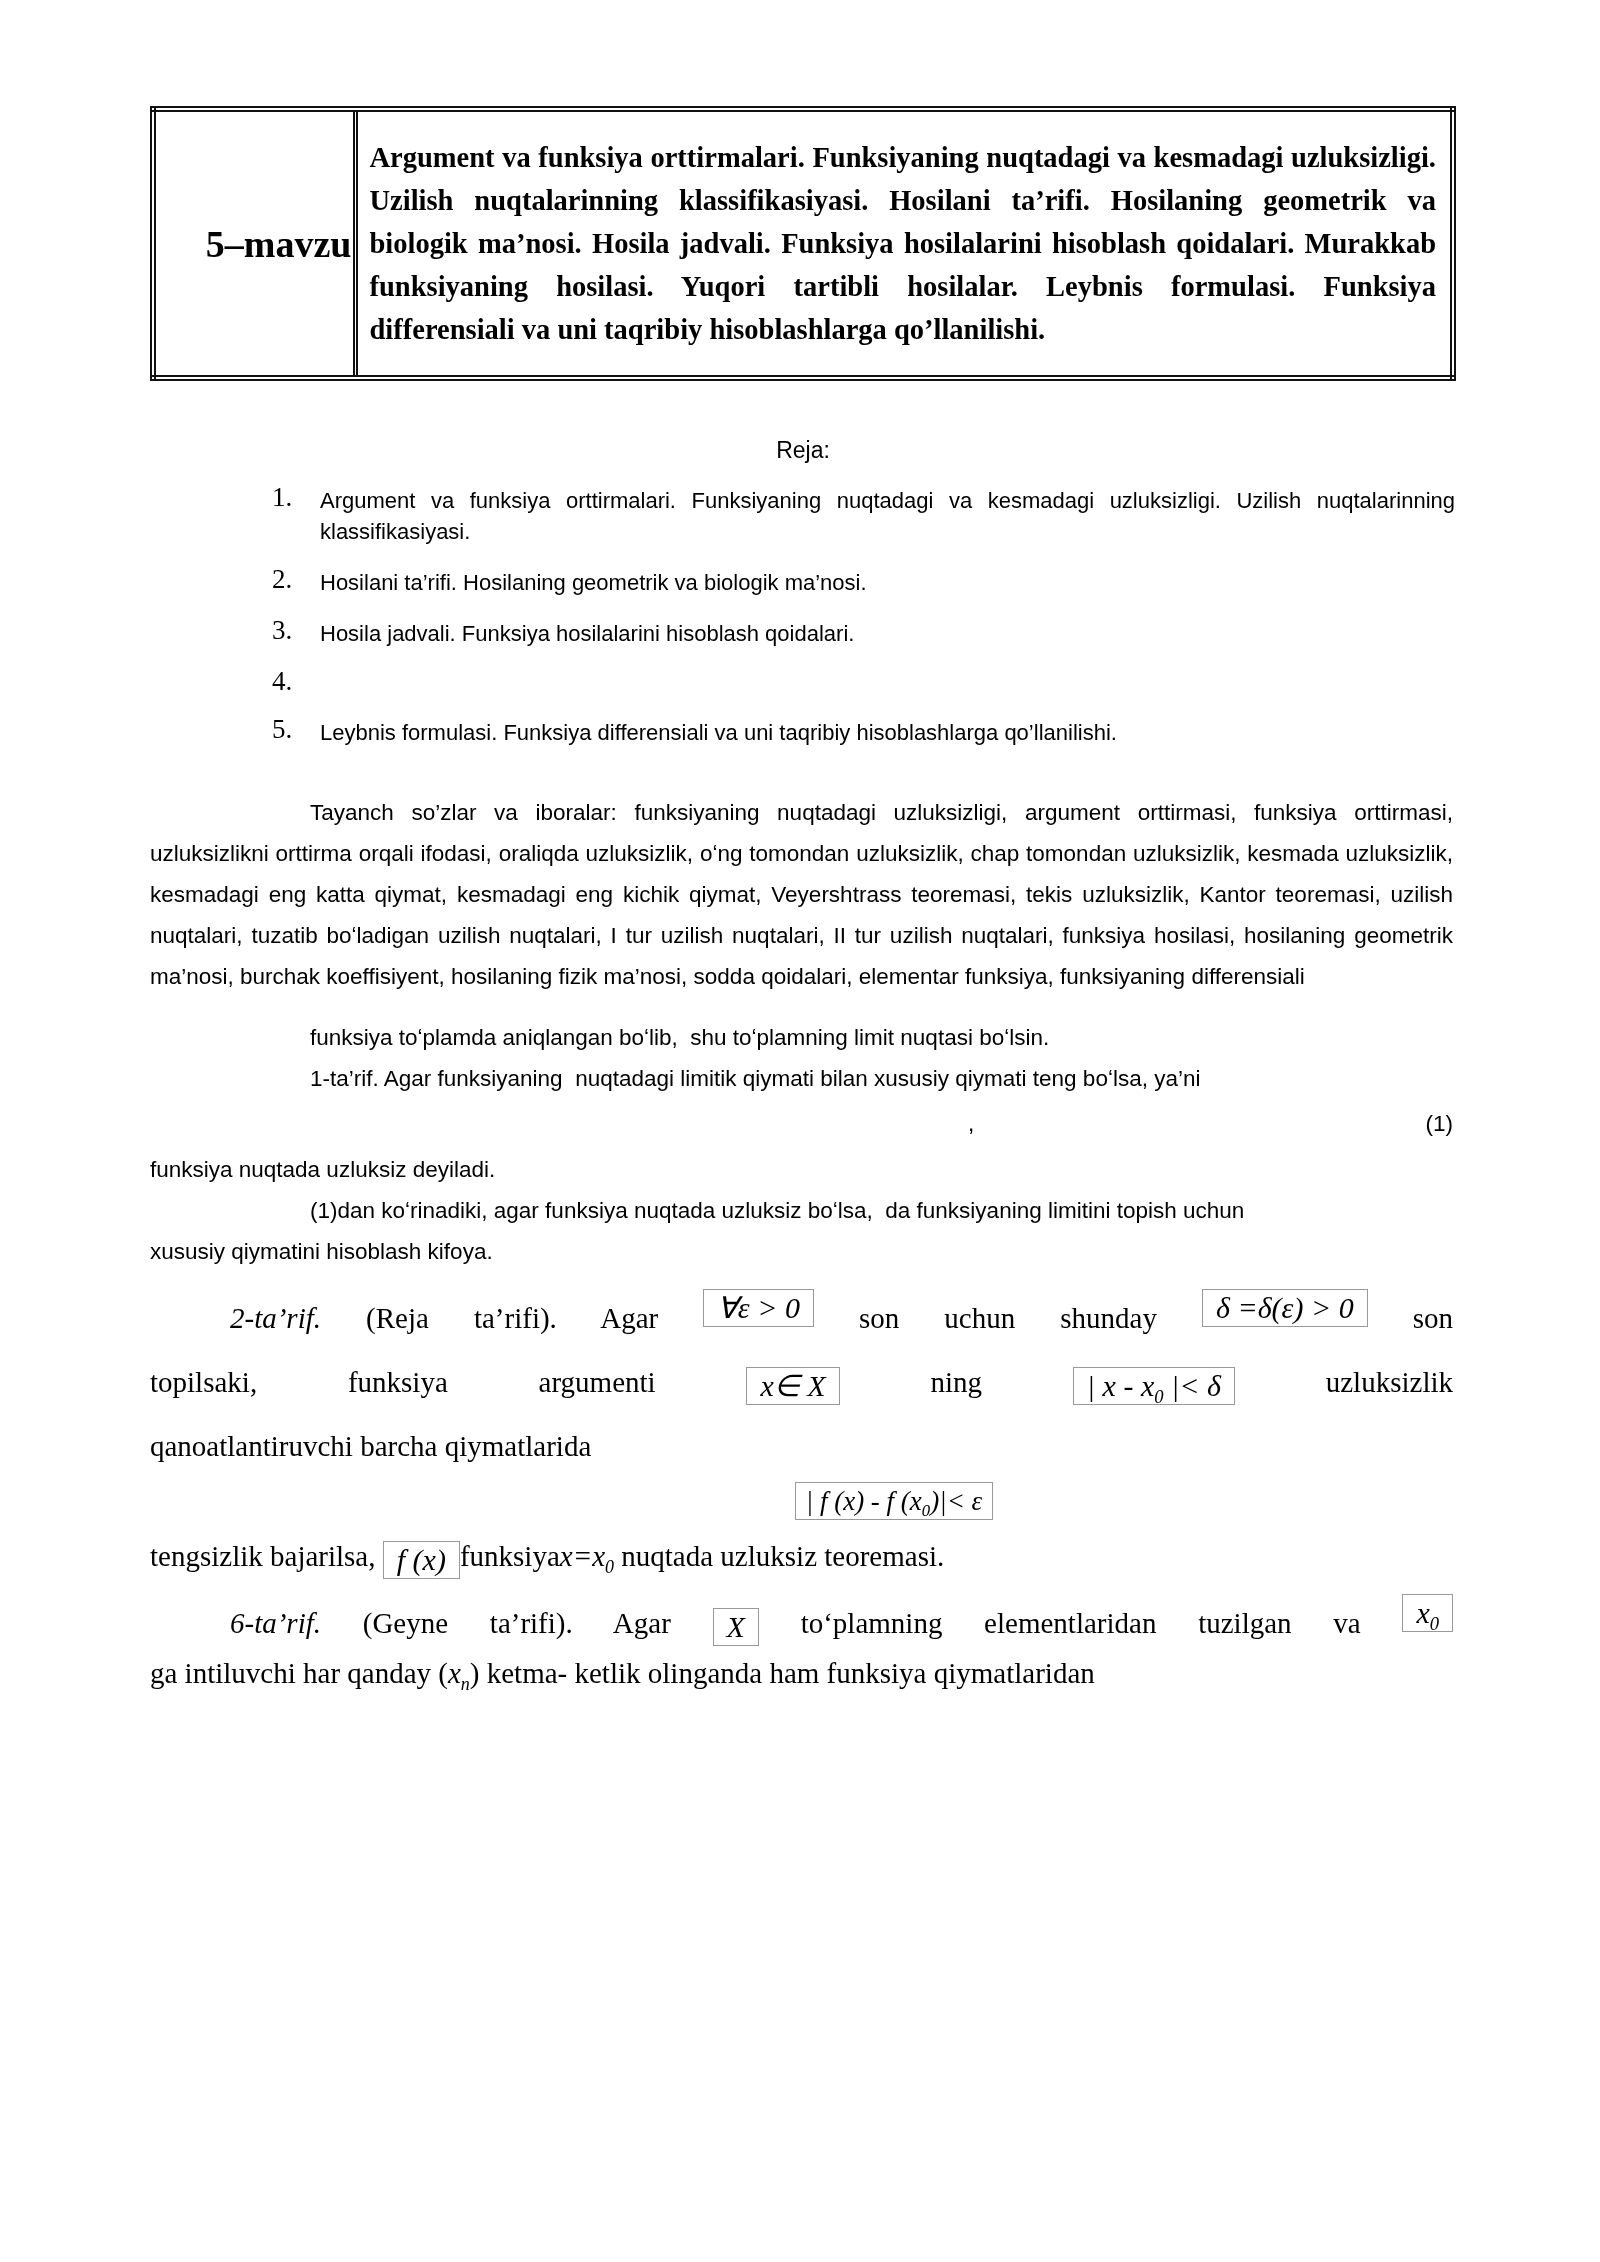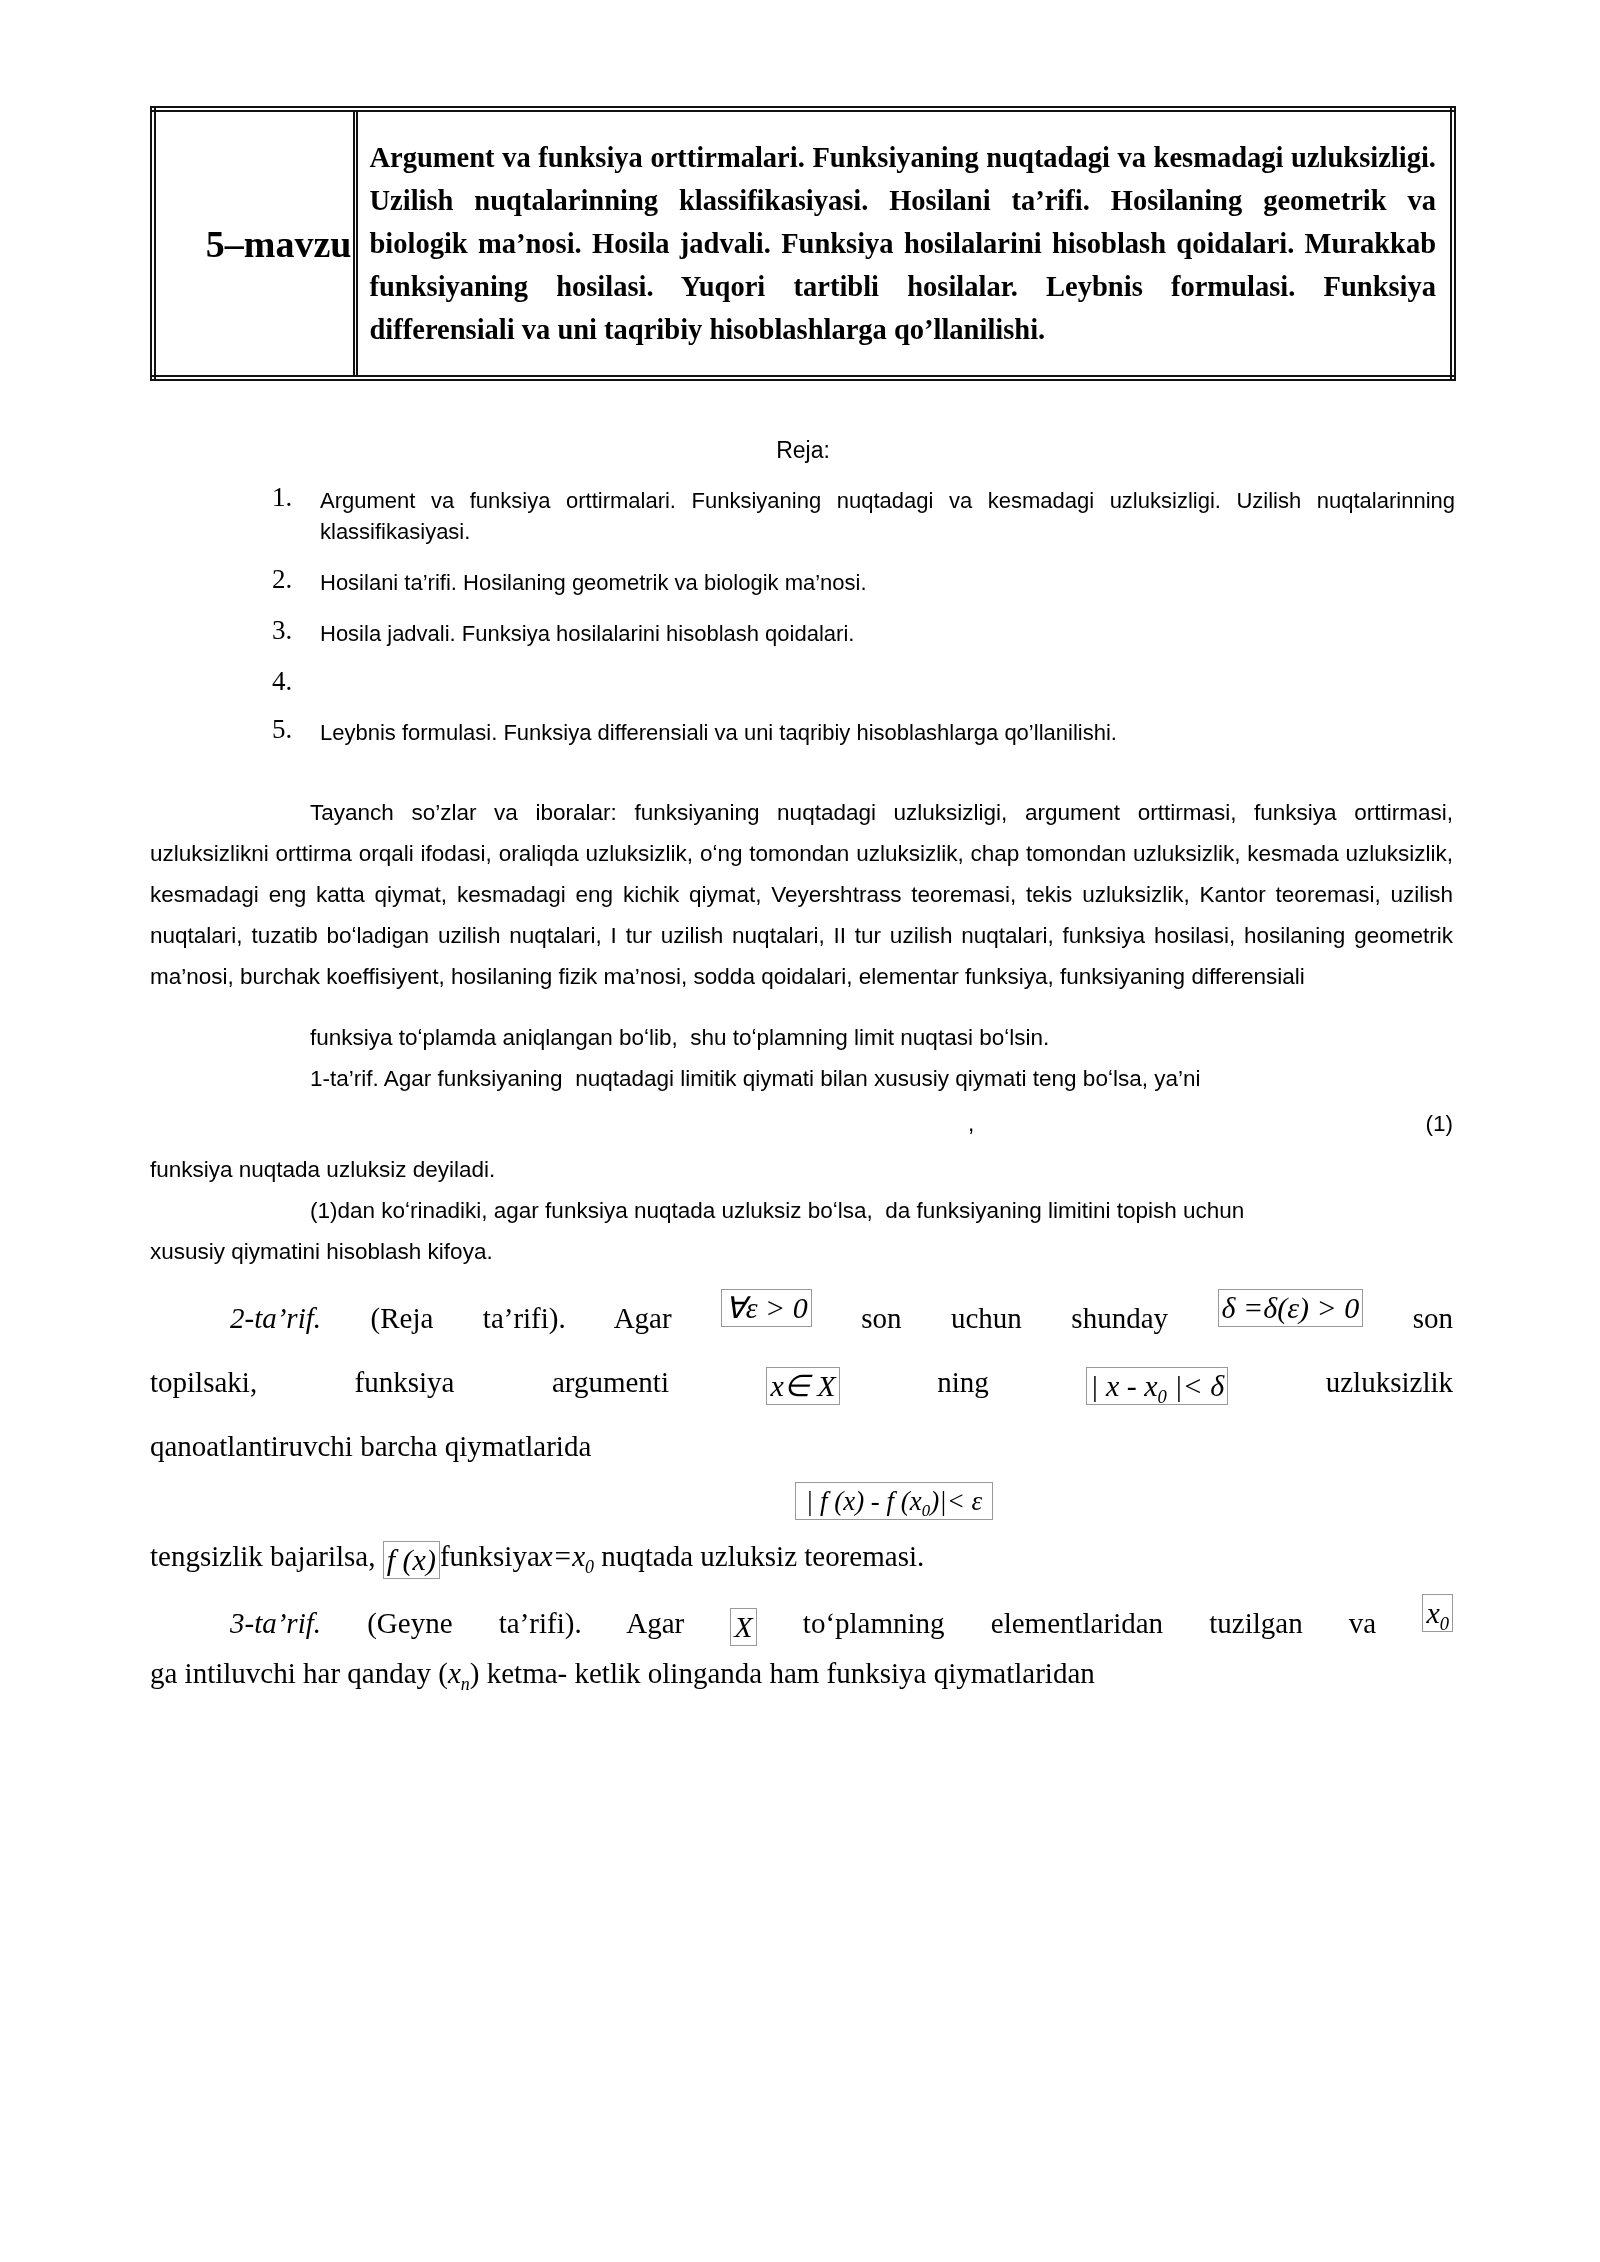--- a/index.html
+++ b/index.html
@@ -50,21 +50,21 @@
   .def { font-family: "Liberation Serif", serif; font-size: 29px; width: 1303px; }
   .def2 { margin-top: 14px; }
   .def3 { margin-top: 6px; }
   .dline { line-height: 64px; }
   .def3 .dline { line-height: 50px; }
   .jfull { text-align: justify; text-align-last: justify; }
   .tab { display: inline-block; width: 80px; }
   .dlabel { font-weight: normal; font-style: italic; }
   .ital { font-style: italic; }
   .fbox {
-    display: inline-block; border: 1px solid #999; padding: 0 3px;
+    display: inline-block; border: 1px solid #999; padding: 0 13px;
     line-height: 1.2; font-size: 30px; font-style: italic; background: #fff;
     vertical-align: -4px;
   }
   .fbox.raised { vertical-align: 10px; }
   .fbox.big { font-size: 27px; padding: 2px 10px; }
   .def-center { width: 1303px; text-align: center; padding-left: 185px; margin: 2px 0 4px; }
   sub { font-size: 62%; line-height: 0; }
 </style>
 </head>
 <body>
@@ -139,21 +139,21 @@
     <div class="def-center">
       <span class="fbox big"><span>| f (x) -  f (x</span><sub>0</sub><span>)|&lt; ε</span></span>
     </div>
     <div class="dline">
       <span>tengsizlik bajarilsa, </span><span class="fbox">f (x)</span><span>funksiya</span><span class="ital"><span>x=x</span><sub>0</sub></span><span> nuqtada uzluksiz teoremasi.</span>
     </div>
   </div>
 
   <div class="def def3">
     <div class="dline jfull">
-      <span class="tab"></span><span class="dlabel">3-ta’rif.</span><span> (Geyne ta’rifi). Agar </span>
+      <span class="tab"></span><span class="dlabel">6-ta’rif.</span><span> (Geyne ta’rifi). Agar </span>
       <span class="fbox">X</span>
       <span> toʻplamning elementlaridan tuzilgan va </span>
       <span class="fbox raised"><span>x</span><sub>0</sub></span>
     </div>
     <div class="dline">
       <span>ga intiluvchi har qanday (</span><span class="ital"><span>x</span><sub>n</sub></span><span>) ketma- ketlik olinganda ham funksiya qiymatlaridan</span>
     </div>
   </div>
 
 </div>

